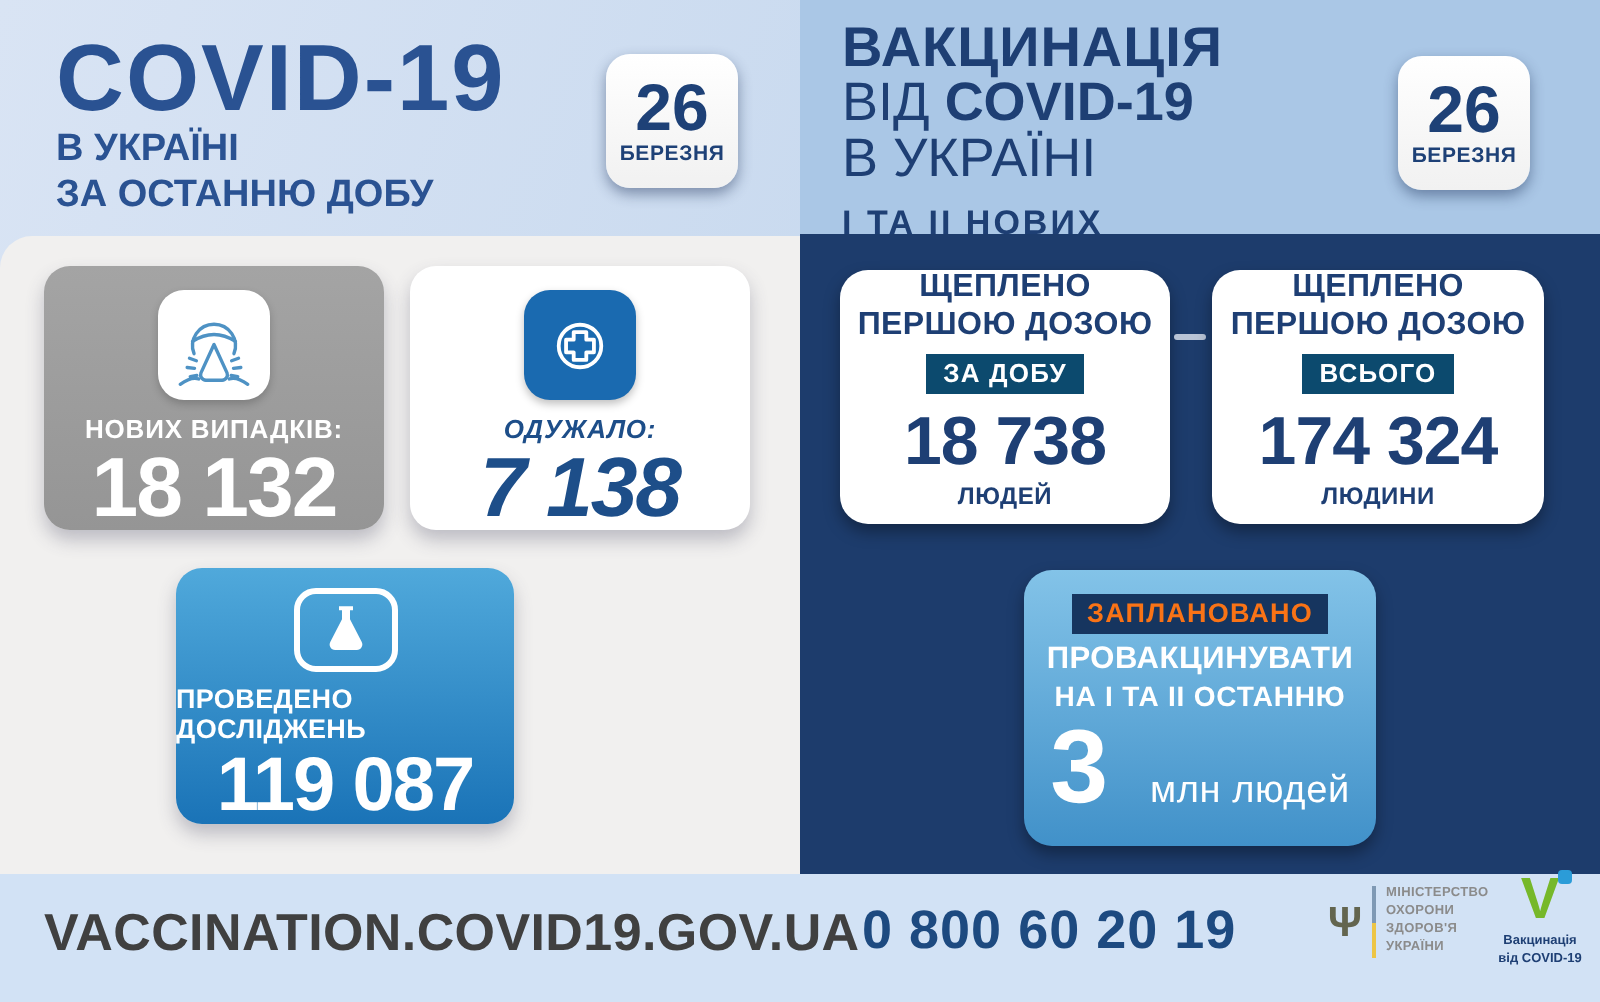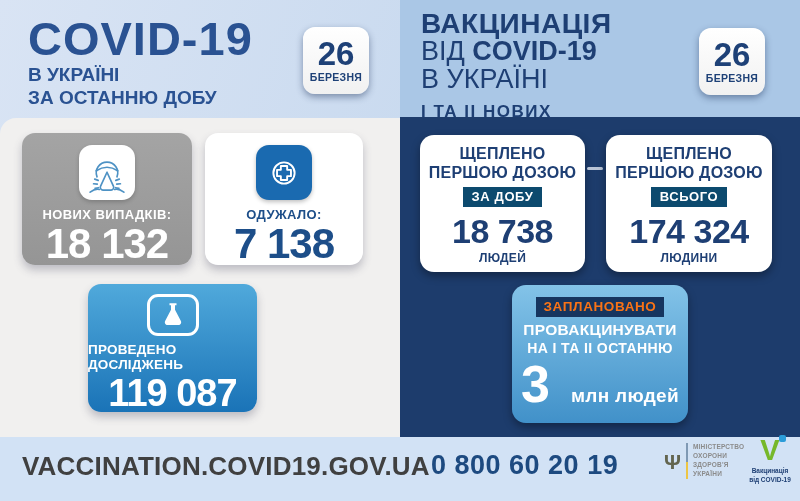--- a/index.html
+++ b/index.html
@@ -37,58 +37,58 @@
   .date-badge .day{font-size:33px;font-weight:bold;line-height:.95;}
   .date-badge .month{font-size:10.5px;font-weight:bold;letter-spacing:.3px;margin-top:2px;}
   .date-left{left:303px;top:27px;}
   .date-right{left:699px;top:28px;}
   
   .stat-card{position:absolute;border-radius:13px;
     box-shadow:0 5px 9px rgba(70,70,95,.30);
     display:flex;flex-direction:column;align-items:center;}
   .card-new{left:22px;top:133px;width:170px;height:132px;
     background:linear-gradient(#a4a4a4,#959595);color:#fff;}
-  .card-rec{left:205px;top:133px;width:158px;height:132px;
-    background:#ffffff;color:#1d4e89;}
+  .card-rec{left:205px;top:133px;width:170px;height:132px;
+    background:#ffffff;color:#1d4e89;font-style:italic;}
   .card-tests{left:88px;top:284px;width:169px;height:128px;
     background:linear-gradient(#50a9db,#1a73b7);color:#fff;}
   .icon-tile{width:56px;height:56px;border-radius:13px;margin-top:12px;
     display:flex;align-items:center;justify-content:center;}
   .tile-white{background:#fff;box-shadow:0 2px 4px rgba(0,0,0,.2);}
   .tile-blue{background:#1a6ab0;box-shadow:0 2px 4px rgba(0,0,0,.25);}
   .tile-outline{width:46px;height:46px;border:3px solid #fff;border-radius:11px;
     margin-top:10px;display:flex;align-items:center;justify-content:center;}
   .stat-label{font-size:13px;font-weight:bold;letter-spacing:.4px;margin-top:7px;}
   .stat-label-sm{font-size:13.5px;font-weight:bold;letter-spacing:.2px;margin-top:6px;}
   .stat-value{font-size:42px;font-weight:bold;letter-spacing:-1px;line-height:1.0;margin-top:1px;}
   .stat-value-sm{font-size:38px;font-weight:bold;letter-spacing:-1px;line-height:1.0;margin-top:2px;}
   
   .vax-card{position:absolute;background:#fff;border-radius:14px;
     box-shadow:0 4px 8px rgba(0,0,0,.35);color:#1e3f74;
-    display:flex;flex-direction:column;align-items:center;padding-top:10px;}
+    display:flex;flex-direction:column;align-items:center;padding-top:0;}
   .vax-daily{left:420px;top:135px;width:165px;height:127px;}
   .vax-total{left:606px;top:135px;width:166px;height:127px;}
   .vax-line{font-size:16px;font-weight:bold;line-height:1.18;letter-spacing:.2px;}
   .vax-badge{background:#0c4a6e;color:#fff;font-size:13px;font-weight:bold;
     padding:2px 9px 3px;letter-spacing:.6px;margin-top:4px;}
   .vax-value{font-size:34px;font-weight:bold;letter-spacing:-.5px;line-height:1.0;margin-top:7px;}
   .vax-unit{font-size:12px;font-weight:bold;margin-top:3px;letter-spacing:.3px;}
   .connector-dash{position:absolute;left:587px;top:167px;width:16px;height:3px;
     background:#b9c4d6;border-radius:2px;}
   .plan-card{position:absolute;left:512px;top:285px;width:176px;height:126px;
     border-radius:14px;background:linear-gradient(#83c3e8,#4191c9);
     box-shadow:0 4px 8px rgba(0,0,0,.35);color:#fff;
     display:flex;flex-direction:column;align-items:center;padding-top:12px;}
   .plan-badge{background:#16355f;color:#f97316;font-size:13.5px;font-weight:bold;
     padding:2px 8px 3px;letter-spacing:.6px;}
   .plan-line{font-size:15.5px;font-weight:bold;line-height:1.25;letter-spacing:.3px;margin-top:3px;}
   .plan-line2{font-size:14px;font-weight:bold;letter-spacing:.4px;margin-top:1px;}
   .plan-value-row{display:flex;align-items:baseline;margin-top:2px;}
   .plan-value{font-size:52px;font-weight:bold;line-height:1.0;}
-  .plan-unit{font-size:19px;font-weight:bold;margin-left:21px;letter-spacing:.3px;}
+  .plan-unit{font-size:19px;font-weight:normal;margin-left:21px;letter-spacing:.3px;}
   
   .footer-url{position:absolute;left:22px;top:451px;font-size:26px;font-weight:bold;
     color:#404040;letter-spacing:.2px;}
   .footer-phone{position:absolute;left:431px;top:450px;font-size:27px;font-weight:bold;
     color:#1d4a80;letter-spacing:.5px;}
   .moh-logo{position:absolute;left:664px;top:443px;display:flex;align-items:center;gap:5px;}
   .trident{font-size:21px;color:#63654f;font-weight:bold;line-height:1;}
   .moh-divider{width:2px;height:36px;background:linear-gradient(#7f99b4 0 52%,#edc545 52% 100%);}
   .moh-text{font-size:6.5px;font-weight:600;color:#8b8b8b;line-height:1.35;letter-spacing:.2px;}
   .vax-logo{position:absolute;left:744px;top:436px;width:52px;text-align:center;}

